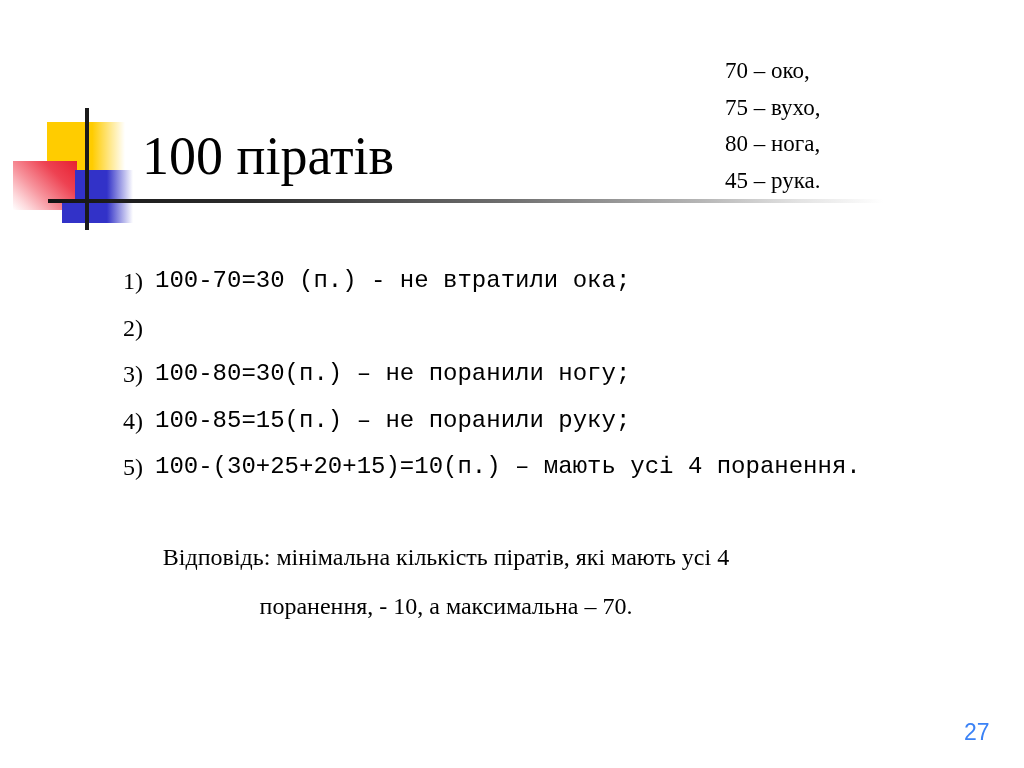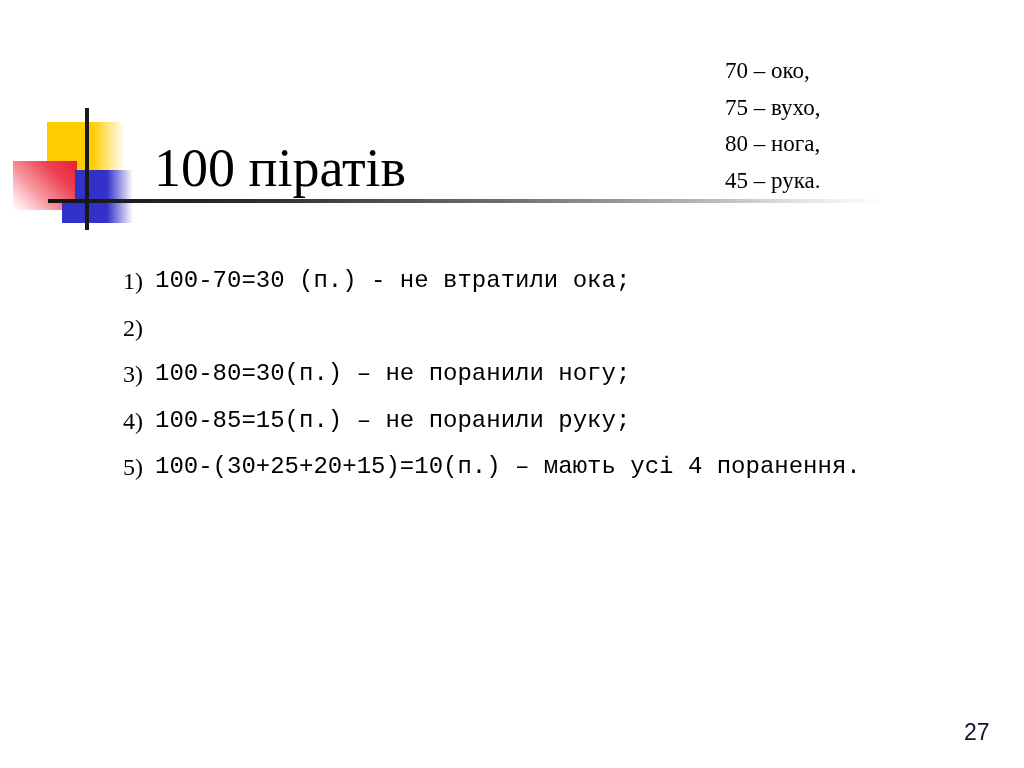--- a/index.html
+++ b/index.html
@@ -17,32 +17,32 @@
     background:linear-gradient(225deg,#e72031 0%,#ee4252 30%,#f7959e 62%,#fdd9dc 85%,rgba(255,255,255,0) 100%);}
   .sq.blue{left:75px;top:170px;width:58px;height:53px;z-index:3;
     background:linear-gradient(to right,#3232c8 0%,#3232c8 55%,rgba(50,50,200,0) 100%);}
   .sq.bluefoot{left:62px;top:203px;width:45px;height:20px;z-index:3;
     background:linear-gradient(to right,#3232c8 0%,#3232c8 70%,rgba(50,50,200,0) 100%);}
   .vline{position:absolute;left:85px;top:108px;width:4px;height:122px;background:#1a1a1a;z-index:4;}
   .hline{position:absolute;left:48px;top:199px;width:835px;height:4px;z-index:4;
     background:linear-gradient(to right,#141414 0%,#2e2e2e 25%,#6f6f6f 55%,#b5b5b5 78%,#e3e3e3 90%,rgba(255,255,255,0) 100%);}
 
   
-  .title{position:absolute;left:138px;top:120px;margin:16px;font-weight:400;
+  .title{position:absolute;left:138px;top:120px;margin:4px;font-weight:400;
     font-size:54px;line-height:64px;white-space:nowrap;z-index:5;}
   .legend{position:absolute;left:725px;top:53px;font-size:23px;line-height:36.6px;z-index:5;}
   .steps{position:absolute;left:123px;top:258px;margin:0;padding:0;list-style:none;
     font-size:24px;line-height:46.5px;}
   .step{display:flex;}
   .step .num{width:32px;flex:0 0 32px;}
   .step .txt{white-space:nowrap;font-family:Liberation Mono, monospace;}
   .answer{position:absolute;left:135px;top:533px;width:622px;text-align:center;
     font-size:24px;line-height:49px;}
   .pagenum{position:absolute;left:964px;top:718px;font-size:23px;line-height:28px;
-    font-family:"Liberation Sans","DejaVu Sans",sans-serif;color:#0f172a;}
+    font-family:"Liberation Sans","DejaVu Sans",sans-serif;color:#3b82f6;}
 </style>
 </head>
 <body>
 
 <div class="slide abs" style="left:0;top:0;width:1024px;height:768px;">
 
   <div>
     <div class="sq yellow"></div>
     <div class="sq red"></div>
     <div class="sq blue"></div>
@@ -75,16 +75,20 @@
     <li class="step">
       <span class="num">4)</span>
       <span class="txt">100-85=15(п.) – не поранили руку;</span>
     </li>
     <li class="step">
       <span class="num">5)</span>
       <span class="txt">100-(30+25+20+15)=10(п.) – мають усі 4 поранення.</span>
     </li>
   </ol>
 
+  <div class="answer">
+    <div>Відповідь: мінімальна кількість піратів, які мають усі 4</div>
+    <div>поранення, - 10, а максимальна – 70.</div>
+  </div>
 
   <div class="pagenum">27</div>
 
 </div>
 
 </body></html>

